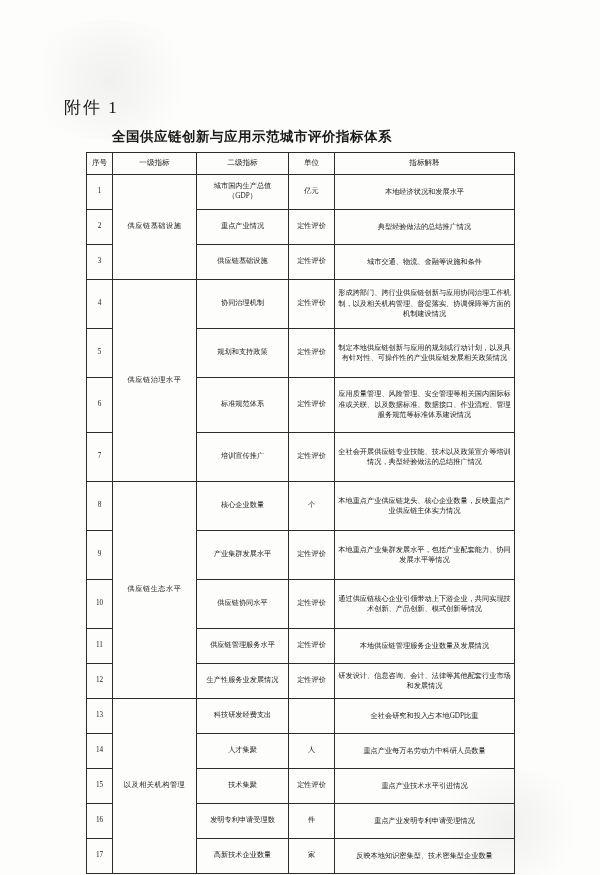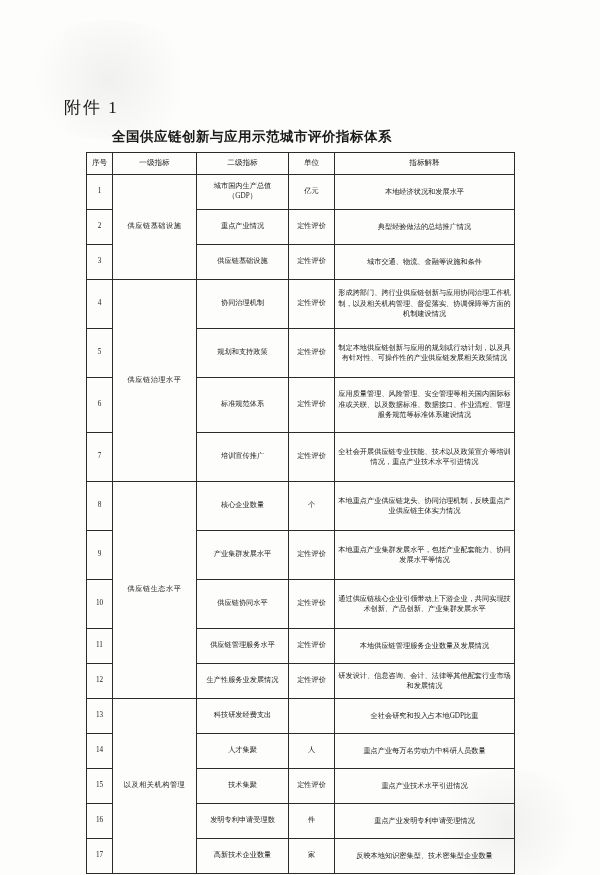--- a/index.html
+++ b/index.html
@@ -169,43 +169,43 @@
       <tr>
         <td class="c-no taller">6</td>
         <td class="c-l2 taller">标准规范体系</td>
         <td class="c-unit">定性评价</td>
         <td class="c-desc">应用质量管理、风险管理、安全管理等相关国内国际标准或关联、以及数据标准、数据接口、作业流程、管理服务规范等标准体系建设情况</td>
       </tr>
       <tr>
         <td class="c-no tall">7</td>
         <td class="c-l2 tall">培训宣传推广</td>
         <td class="c-unit">定性评价</td>
-        <td class="c-desc">全社会开展供应链专业技能、技术以及政策宣介等培训情况，重点产业技术水平引进情况</td>
+        <td class="c-desc">全社会开展供应链专业技能、技术以及政策宣介等培训情况，典型经验做法的总结推广情况</td>
       </tr>
 
       <tr>
         <td class="c-no tall">8</td>
         <td class="c-l1" rowspan="5">
             <span class="l1-text">供应链生态水平</span>
           </td>
         <td class="c-l2 tall">核心企业数量</td>
         <td class="c-unit">个</td>
-        <td class="c-desc">本地重点产业供应链龙头、协同治理机制，反映重点产业供应链主体实力情况</td>
+        <td class="c-desc">本地重点产业供应链龙头、核心企业数量，反映重点产业供应链主体实力情况</td>
       </tr>
       <tr>
         <td class="c-no tall">9</td>
         <td class="c-l2 tall">产业集群发展水平</td>
         <td class="c-unit">定性评价</td>
         <td class="c-desc">本地重点产业集群发展水平，包括产业配套能力、协同发展水平等情况</td>
       </tr>
       <tr>
         <td class="c-no tall">10</td>
         <td class="c-l2 tall">供应链协同水平</td>
         <td class="c-unit">定性评价</td>
-        <td class="c-desc">通过供应链核心企业引领带动上下游企业，共同实现技术创新、产品创新、产业集群发展水平</td>
+        <td class="c-desc">通过供应链核心企业引领带动上下游企业，共同实现技术创新、产品创新、模式创新等情况</td>
       </tr>
       <tr>
         <td class="c-no row-cell">11</td>
         <td class="c-l2 row-cell">供应链管理服务水平</td>
         <td class="c-unit">定性评价</td>
         <td class="c-desc">本地供应链管理服务企业数量及发展情况</td>
       </tr>
       <tr>
         <td class="c-no row-cell">12</td>
         <td class="c-l2 row-cell">生产性服务业发展情况</td>

